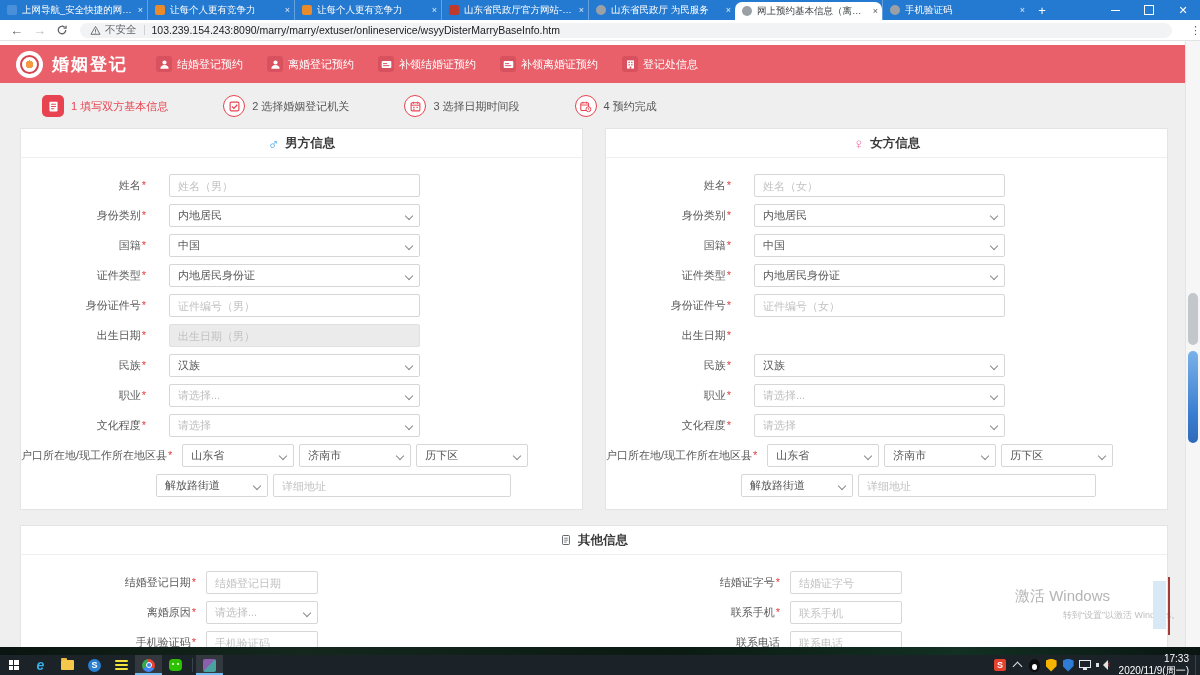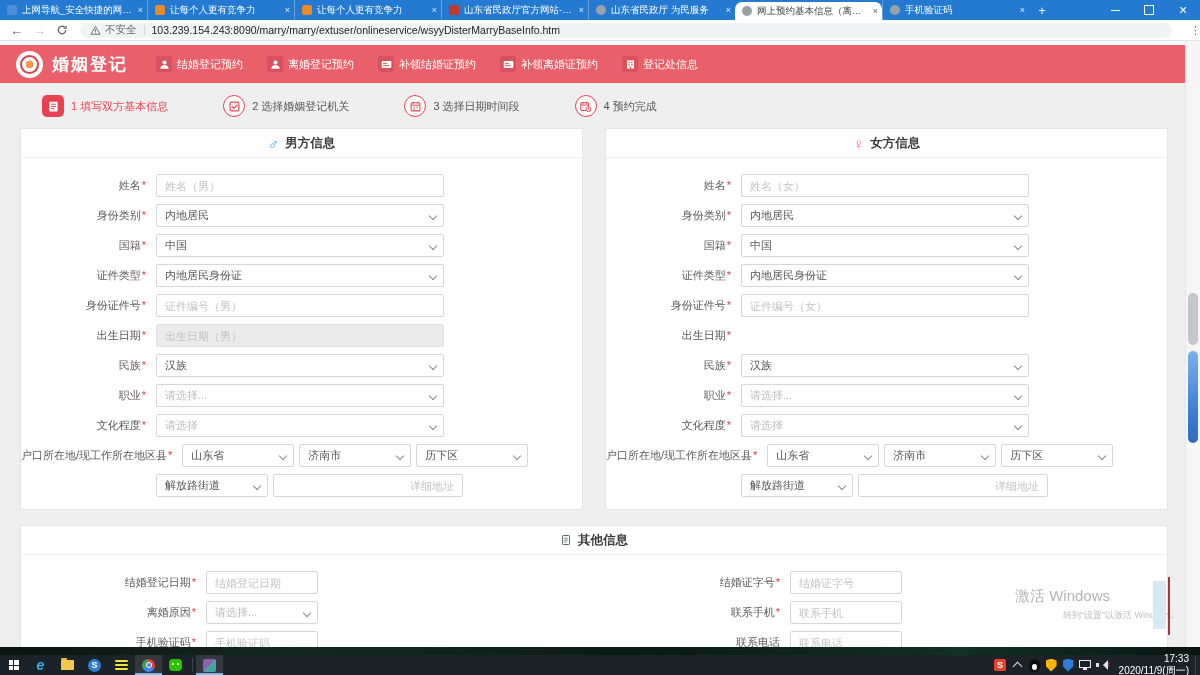--- a/index.html
+++ b/index.html
@@ -78,23 +78,23 @@
   .ctrl{height:23px;box-sizing:border-box;border:1px solid #d6d6d6;border-radius:2px;background:#fff;
         font-size:11px;color:#444;font-family:inherit;}
   input.ctrl{padding:0 8px;outline:none;}
   input.ctrl::placeholder{color:#c2c2c2;}
   input.ctrl:disabled,input.ctrl.disabled{background:#ebebeb;border-color:#e0e0e0;color:#b0b0b0;}
   .sel{position:relative;display:flex;align-items:center;padding:0 18px 0 8px;cursor:pointer;}
   .sel .val{white-space:nowrap;overflow:hidden;color:#555;}
   .sel .val.muted{color:#bdbdbd;}
   .sel .chev{position:absolute;right:7px;top:8px;width:5px;height:5px;border-right:1.3px solid #8a8a8a;
              border-bottom:1.3px solid #8a8a8a;transform:rotate(45deg);}
-  .w-full{width:288px;}
+  .w-full{width:251px;margin-left:13px;}
   .w-sm{width:112px;}
-  .w-addr{width:190px;text-align:right;}
+  .w-addr{width:238px;}
   .gap5{margin-left:5px;}
   .othergrid{display:flex;}
   .othercol{width:574px;}
   
   .watermark{position:absolute;left:1015px;top:546px;color:#9b9b9b;opacity:.75;pointer-events:none;}
   .watermark .l1{font-size:15px;}
   .watermark .l2{font-size:9px;margin-top:3px;color:#a8a8a8;margin-left:48px;}
   .side-band{position:absolute;right:34px;top:540px;width:13px;height:48px;background:#d8e9f6;}
   .side-line{position:absolute;right:30px;top:536px;width:2px;height:58px;background:#a33a35;}
   

